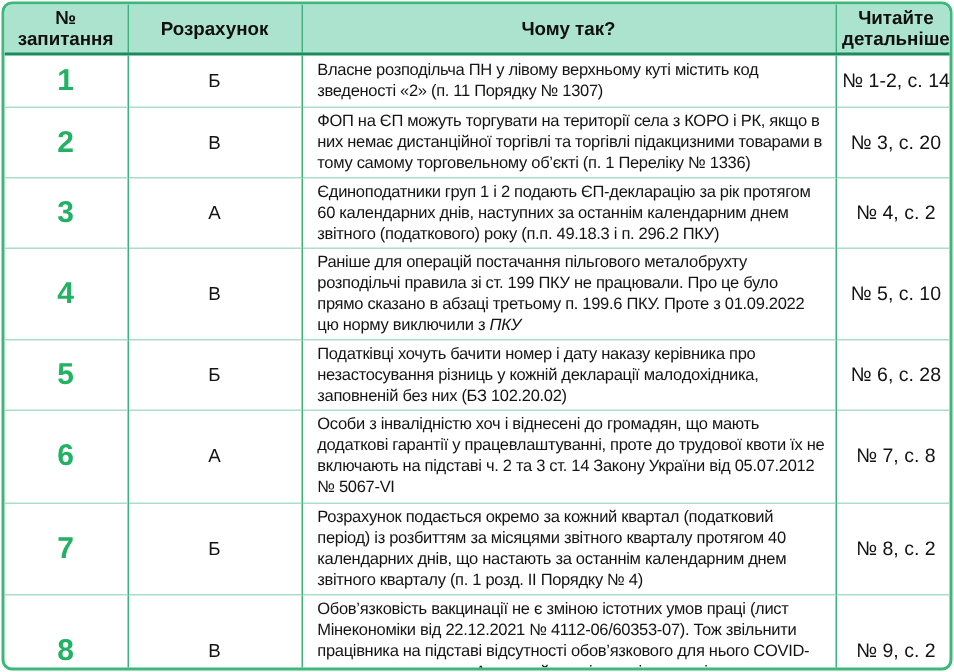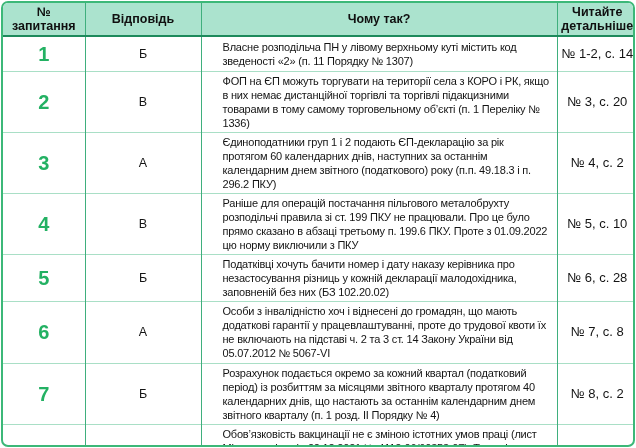--- a/index.html
+++ b/index.html
@@ -60,27 +60,27 @@
   }
 
   td.ans {
     text-align: center;
     font-size: 12.5px;
     color: #141414;
   }
 
   td.why {
     text-align: left;
-    padding-left: 21px;
+    padding-left: 10px;
     padding-right: 6px;
     letter-spacing: -0.2px;
     color: #141414;
   }
 
-  td.why .em { }
+  td.why .em { font-style: italic; }
 
   td.ref {
     text-align: center;
     font-size: 13px;
     white-space: nowrap;
     color: #141414;
   }
 
   tbody tr:nth-child(1) td { height: 35px; }
   tbody tr:nth-child(2) td { height: 45px; }
@@ -98,21 +98,21 @@
   <table>
     <colgroup>
       <col class="c-num">
         <col class="c-ans">
         <col class="c-why">
         <col class="c-ref">
     </colgroup>
     <thead>
       <tr>
         <th>№ запитання</th>
-        <th>Відповідь</th>
+        <th>Розрахунок</th>
         <th>Чому так?</th>
         <th>Читайте детальніше</th>
       </tr>
     </thead>
     <tbody id="tbody">
         <tr>
           <td class="num">1</td>
           <td class="ans">Б</td>
           <td class="why"><span>Власне розподільча ПН у лівому верхньому куті містить код зведеності «2» (п. 11 Порядку № 1307)</span><span class="em"></span></td>
           <td class="ref">№ 1-2, с. 14</td>

